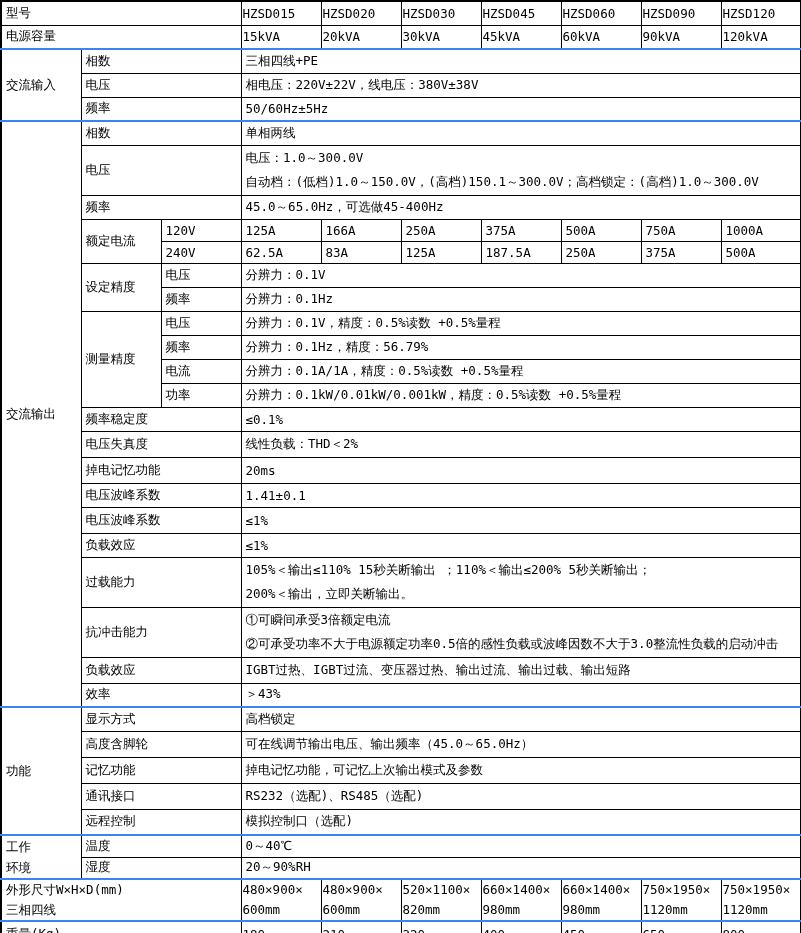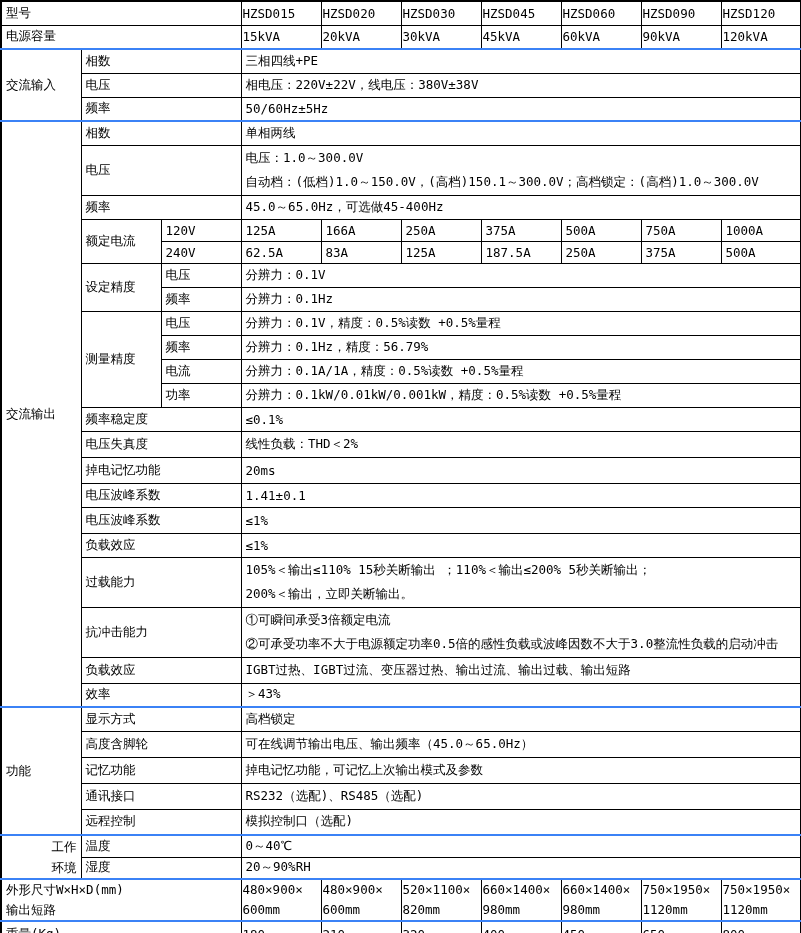--- a/index.html
+++ b/index.html
@@ -25,21 +25,21 @@
   }
   tr { height: 24px; }
   tr.h22 { height: 22px; }
   tr.h26 { height: 26px; }
   tr.h46 { height: 30px; }
   tr.h50 { height: 50px; }
   tr.thick td { border-top: 2px solid #3b82f6; }
   td.c { text-align: left; padding: 0 1px; }
   td.v2 div { line-height: 24px; }
   td.dim div { line-height: 20px; }
-  td.env div { line-height: 21px; text-align: right; }
+  td.env div { line-height: 21px; }
 </style>
 </head>
 <body>
 
 <table class="spec">
   <colgroup>
     <col>
       <col>
       <col>
       <col>
@@ -229,21 +229,21 @@
     <td colspan="7">0～40℃</td>
   </tr>
   <tr class="h22">
     <td colspan="2">湿度</td>
     <td colspan="7">20～90%RH</td>
   </tr>
 
   <tr class="thick h46">
     <td colspan="3" class="dim">
       <div>外形尺寸W×H×D(mm)</div>
-      <div>输出短路</div>
+      <div>三相四线</div>
     </td>
     <td class="c dim">
       <div>480×900×</div>
       <div>600mm</div>
     </td>
     <td class="c dim">
       <div>480×900×</div>
       <div>600mm</div>
     </td>
     <td class="c dim">

